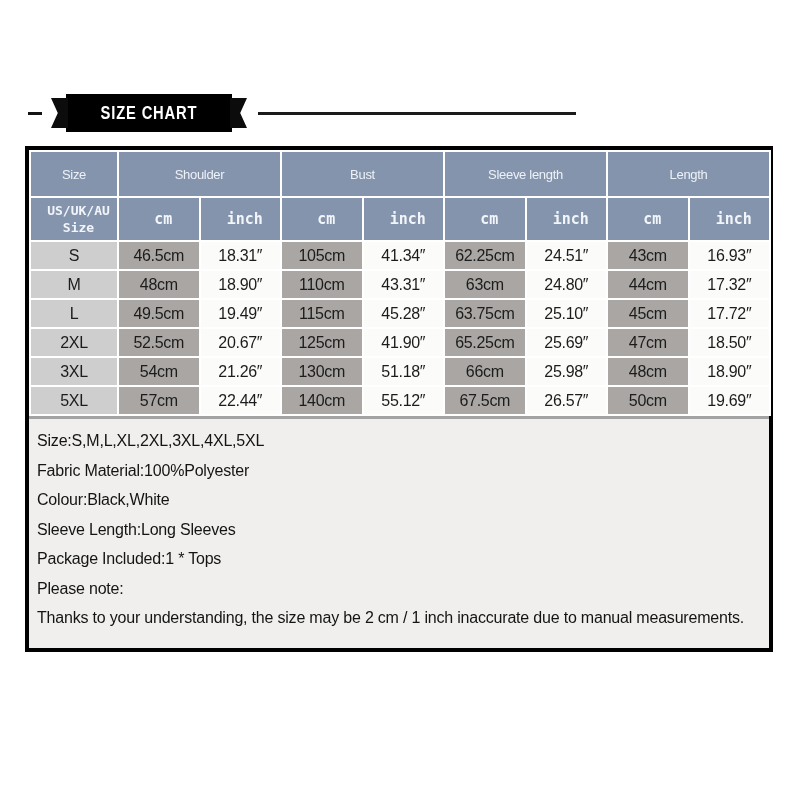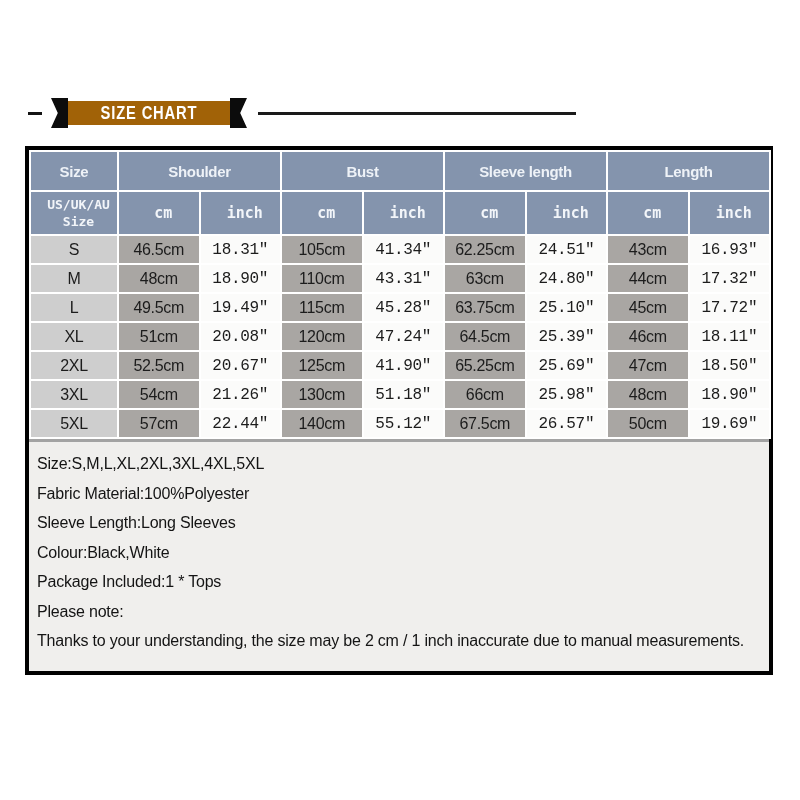--- a/index.html
+++ b/index.html
@@ -22,21 +22,21 @@
   }
   .banner .tail-left {
     clip-path: polygon(0 0, 100% 0, 100% 100%, 0 100%, 40% 50%);
     margin-right: -2px;
   }
   .banner .tail-right {
     clip-path: polygon(0 0, 100% 0, 60% 50%, 100% 100%, 0 100%);
     margin-left: -2px;
   }
   .banner .ribbon-rect {
-    width: 166px; height: 24px; background: #a16207;
+    width: 166px; height: 38px; background: #000000;
     display: flex; align-items: center; justify-content: center;
   }
   .banner .ribbon-text {
     color: #ffffff; font-size: 18px; font-weight: bold;
     letter-spacing: 1px; transform: scaleX(0.82);
     white-space: nowrap;
   }
   .banner .long-line { width: 318px; height: 3px; background: #1a1a1a; margin-left: 11px; }
 
   
@@ -50,35 +50,35 @@
     width: 100%; border-collapse: collapse; table-layout: fixed;
   }
   .size-table th, .size-table td {
     border: 2px solid #ffffff;
     text-align: center; vertical-align: middle;
     color: #1c1c1c;
     letter-spacing: -0.3px;
     overflow: hidden; white-space: nowrap;
   }
   .size-table .group-row th {
-    height: 40px; background: #8494ad; color: #eef2f7;
-    font-size: 15px; font-weight: bold;
+    height: 46px; background: #8494ad; color: #eef2f7;
+    font-size: 13px; font-weight: normal;
   }
   .size-table .sub-row th {
     height: 44px; background: #8494ad; color: #f2f5f9;
     font-family: "DejaVu Sans Mono", monospace;
     font-size: 15px; font-weight: bold; letter-spacing: 0; padding-left: 9px;
   }
   .size-table .sub-row th.size-sub {
     font-size: 13px; line-height: 17px; white-space: normal;
   }
   .size-table td { height: 29px; font-size: 16px; }
   .size-table td.col-size { background: #cecece; }
   .size-table td.col-cm   { background: #a9a6a3; margin-left: 30px; }
-  .size-table td.col-inch { background: #fbfbfa; font-family: Liberation Mono, monospace; }
+  .size-table td.col-inch { background: #fbfbfa; }
 
   
   .notes {
     border-top: 3px solid #a3a3a3;
     background: #f0efed;
     padding: 7px 8px 15px 8px;
   }
   .notes .note-line {
     font-size: 16px; line-height: 29.5px; color: #141414;
     letter-spacing: -0.2px; white-space: nowrap;
@@ -160,31 +160,20 @@
             <td class="col-cm">49.5cm</td>
             <td class="col-inch">19.49″</td>
             <td class="col-cm">115cm</td>
             <td class="col-inch">45.28″</td>
             <td class="col-cm">63.75cm</td>
             <td class="col-inch">25.10″</td>
             <td class="col-cm">45cm</td>
             <td class="col-inch">17.72″</td>
           </tr>
           <tr>
-            <td class="col-size">XL</td>
-            <td class="col-cm">51cm</td>
-            <td class="col-inch">20.08″</td>
-            <td class="col-cm">120cm</td>
-            <td class="col-inch">47.24″</td>
-            <td class="col-cm">64.5cm</td>
-            <td class="col-inch">25.39″</td>
-            <td class="col-cm">46cm</td>
-            <td class="col-inch">18.11″</td>
-          </tr>
-          <tr>
             <td class="col-size">2XL</td>
             <td class="col-cm">52.5cm</td>
             <td class="col-inch">20.67″</td>
             <td class="col-cm">125cm</td>
             <td class="col-inch">41.90″</td>
             <td class="col-cm">65.25cm</td>
             <td class="col-inch">25.69″</td>
             <td class="col-cm">47cm</td>
             <td class="col-inch">18.50″</td>
           </tr>
@@ -209,21 +198,21 @@
             <td class="col-inch">26.57″</td>
             <td class="col-cm">50cm</td>
             <td class="col-inch">19.69″</td>
           </tr>
         </tbody>
     </table>
 
     <div class="notes">
         <div class="note-line">Size:S,M,L,XL,2XL,3XL,4XL,5XL</div>
         <div class="note-line">Fabric Material:100%Polyester</div>
+        <div class="note-line">Colour:Black,White</div>
         <div class="note-line">Sleeve Length:Long Sleeves</div>
-        <div class="note-line">Colour:Black,White</div>
         <div class="note-line">Package Included:1 * Tops</div>
         <div class="note-line">Please note:</div>
         <div class="note-line">Thanks to your understanding, the size may be 2 cm / 1 inch inaccurate due to manual measurements.</div>
       </div>
   </div>
 
 </div>
 
 </body></html>

